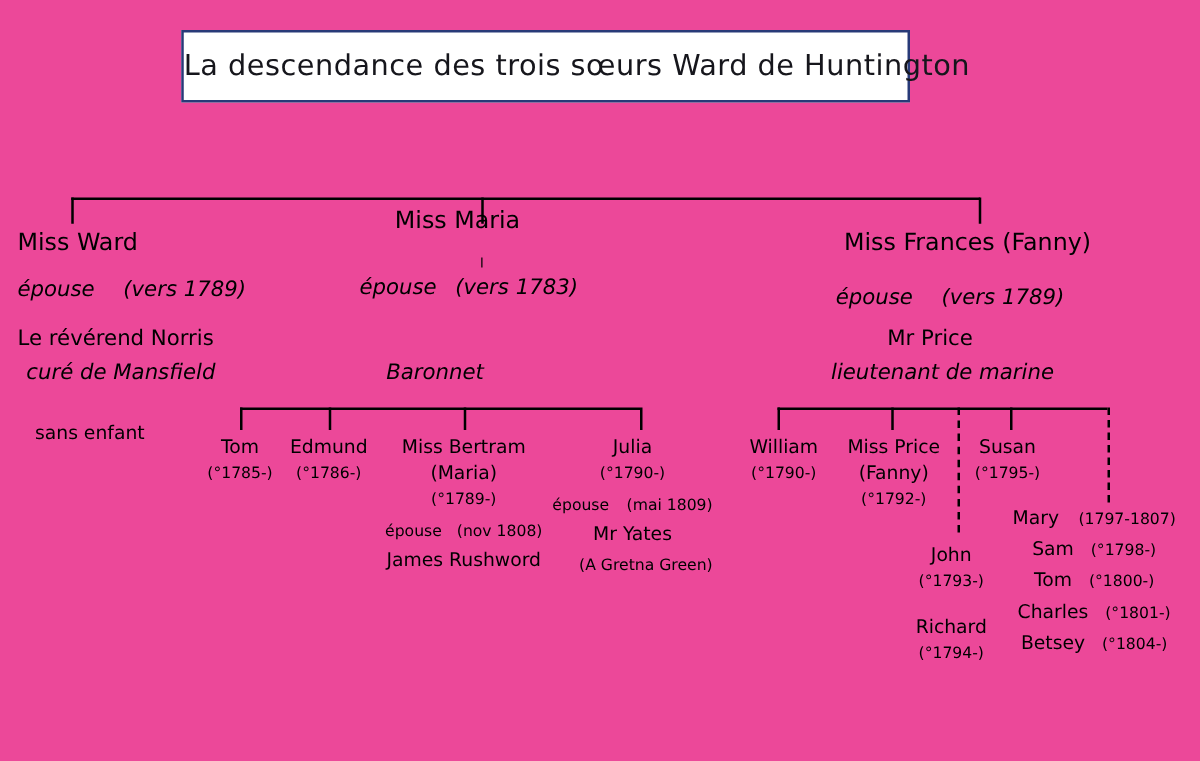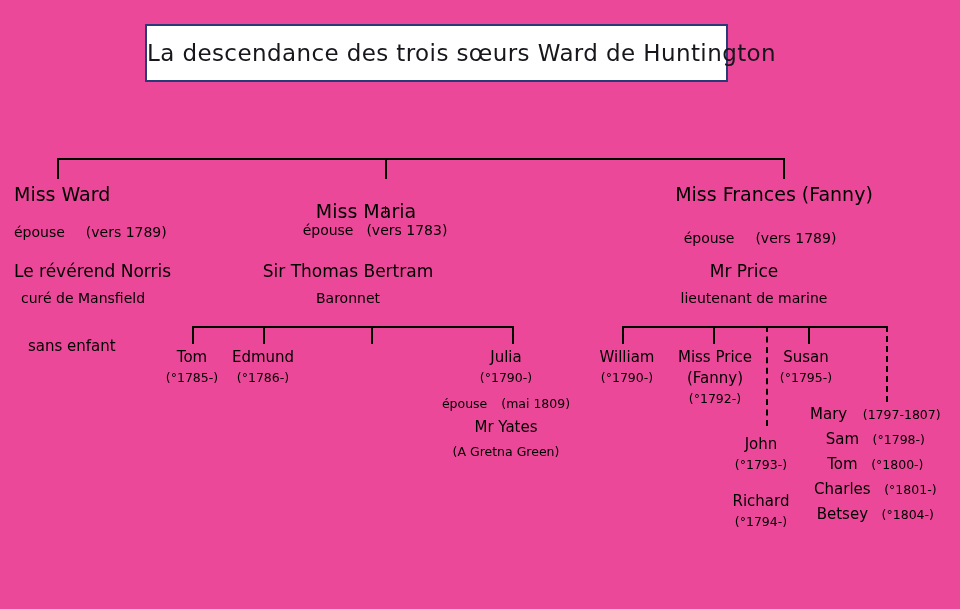--- a/index.html
+++ b/index.html
@@ -85,22 +85,23 @@
   }
   .name-md {
     font-size: 17px;
     line-height: 23px;
   }
   .name-sm {
     font-size: 15px;
     line-height: 21px;
   }
   .meta {
-    font-size: 14px;
+    font-size: 17px;
     line-height: 20px;
+    font-style: italic;
   }
   .meta-sm {
     font-size: 12.5px;
     line-height: 19px;
   }
   .row {
     white-space: nowrap;
   }
   .stack > div { white-space: nowrap; }
 </style>
@@ -129,63 +130,71 @@
   <div class="node left meta" style="left:21px; top:288px;">
     <span>curé de Mansfield</span>
   </div>
   <div class="node left name-md" style="left:14px; top:260px;">
     <span>Le révérend Norris</span>
   </div>
   <div class="node left name-sm" style="left:28px; top:336px;">
     <span>sans enfant</span>
   </div>
 
-  <div class="node center name-lg" style="left:366px; top:198px;">
+  <div class="node center name-lg" style="left:366px; top:163px;">
     <span>Miss  Maria</span>
   </div>
   <div class="tick" style="left:385px; top:206px; height:8px;"></div>
   <div class="node center meta" style="left:375px; top:220px;">
     <span>épouse</span>
     <span style="display:inline-block;width:4px;"></span>
     <span>(vers 1783)</span>
   </div>
-  <div class="node center name-md" style="left:348px; top:260px;">
-    <span>Sir Thomas Bertram</span>
-  </div>
   <div class="node center meta" style="left:348px; top:288px;">
     <span>Baronnet</span>
   </div>
 
   <div class="hline" style="left:192px; top:326px; width:320px;"></div>
   <div class="vline" style="left:192px; top:326px; height:18px;"></div>
   <div class="vline" style="left:263px; top:326px; height:18px;"></div>
   <div class="vline" style="left:371px; top:326px; height:18px;"></div>
   <div class="vline" style="left:512px; top:326px; height:18px;"></div>
 
   <div class="node center name-sm" style="left:192px; top:347px;">
     <div>Tom</div>
     <div class="meta-sm">(°1785-)</div>
   </div>
 
   <div class="node center name-sm" style="left:263px; top:347px;">
     <div>Edmund</div>
     <div class="meta-sm">(°1786-)</div>
   </div>
 
+  <div class="node center name-sm" style="left:371px; top:347px;">
+    <div>Miss Bertram</div>
+    <div>(Maria)</div>
+    <div class="meta-sm">(°1789-)</div>
+    <div class="meta-sm row" style="margin-top:7px;">
+      <span>épouse</span>
+      <span style="display:inline-block;width:4px;"></span>
+      <span>(nov 1808)</span>
+    </div>
+    <div style="margin-top:4px;">James Rushword</div>
+  </div>
 
   <div class="node center name-sm" style="left:506px; top:347px;">
     <div>Julia</div>
     <div class="meta-sm">(°1790-)</div>
     <div class="meta-sm row" style="margin-top:7px;">
       <span>épouse</span>
       <span style="display:inline-block;width:6px;"></span>
       <span>(mai 1809)</span>
     </div>
     <div style="margin-top:4px;">Mr Yates</div>
-    <div class="meta-sm" style="margin-top:4px;">(A Gretna Green)</div>
+    <div class="meta-sm" style="margin-top:4px;text-align:right;">(A Gretna Green)</div>
   </div>
 
   <div class="node center name-lg" style="left:774px; top:181px;">
     <span>Miss Frances (Fanny)</span>
   </div>
   <div class="node center meta" style="left:760px; top:228px;">
     <span>épouse</span>
     <span style="display:inline-block;width:12px;"></span>
     <span>(vers 1789)</span>
   </div>

